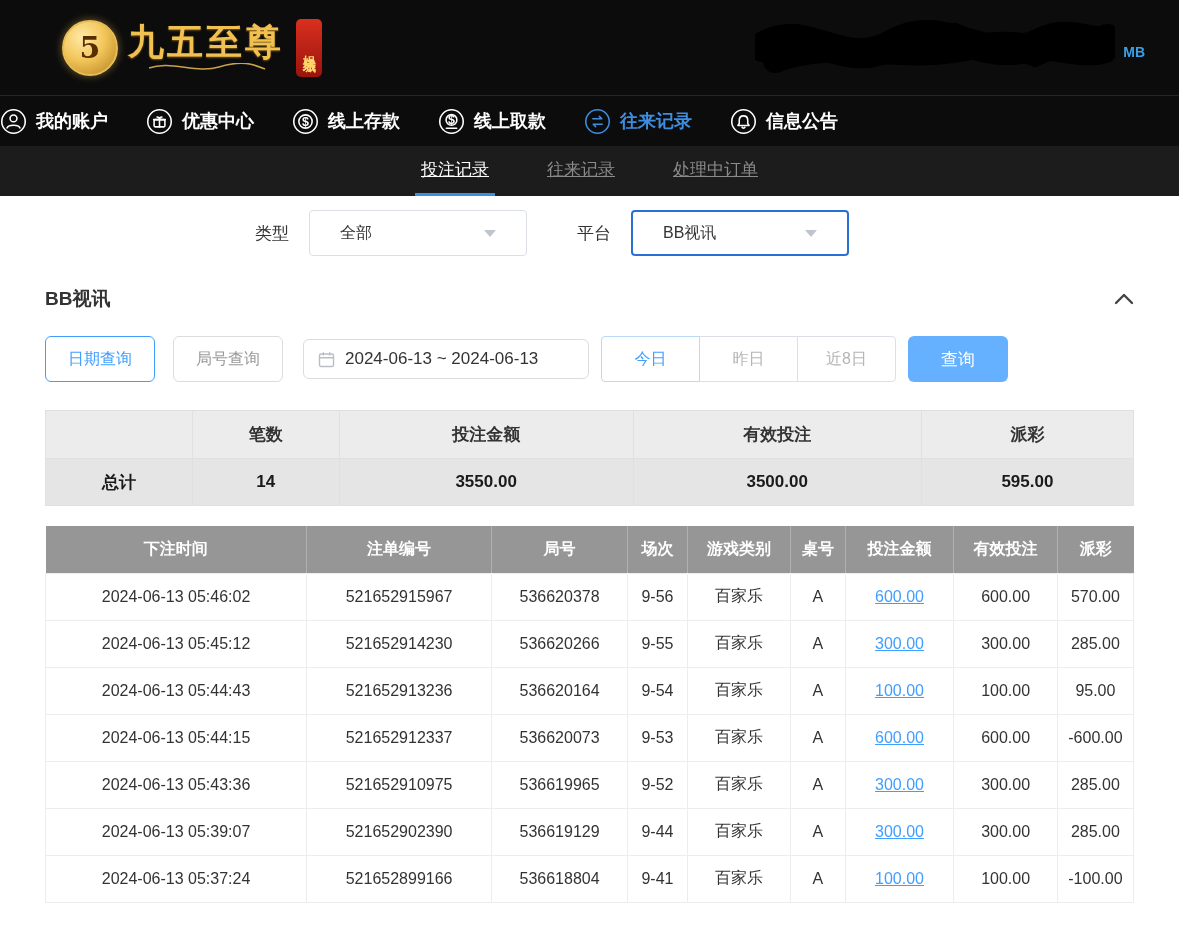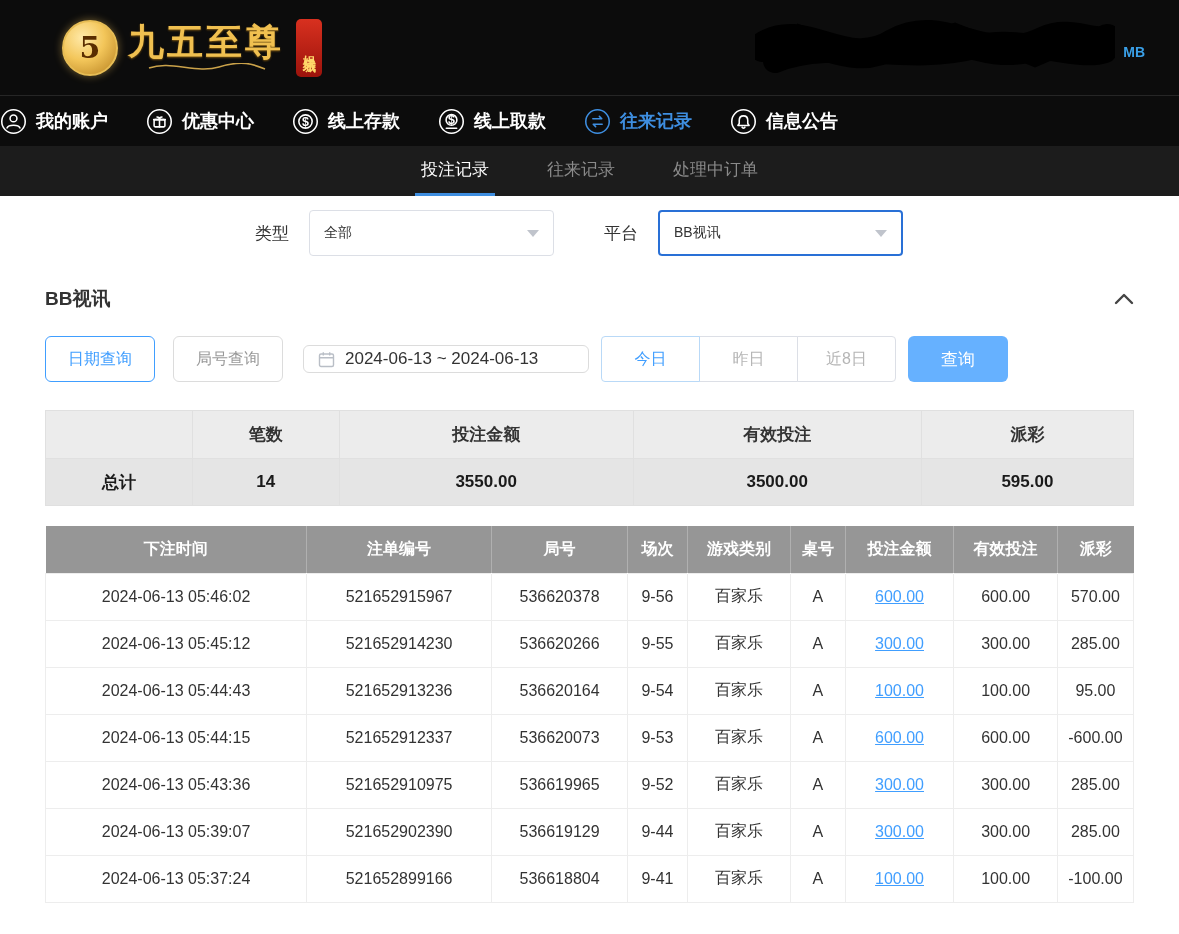--- a/index.html
+++ b/index.html
@@ -31,46 +31,46 @@
   .nav-item { display:flex; align-items:center; gap:9px; color:#fff; cursor:pointer; }
   .nav-item.active { color:#3e8ee0; }
   .nav-label { font-size:18px; font-weight:bold; }
   .nav-icon svg { width:27px; height:27px; display:block; }
   .nav-icon svg * { stroke:currentColor; fill:none; stroke-width:1.5; stroke-linecap:round; stroke-linejoin:round; }
   .nav-icon svg text { fill:currentColor; stroke:none; font-size:12px; font-weight:bold; }
 
   
   .tab-bar { height:50px; background:#1c1c1c; display:flex; justify-content:center; gap:46px; }
   .tab { height:100%; display:flex; align-items:center; padding:8px 6px; font-size:17px;
-    color:#8a8a8a; cursor:pointer; border-bottom:3px solid transparent; }
+    color:#8a8a8a; cursor:pointer; border-bottom:3px solid transparent;text-decoration:underline; }
   .tab.active { color:#fff; border-bottom-color:#3e8ee0; }
 
   
   .filter-row { display:flex; align-items:center; padding:14px 0 0 255px; }
   .f-label { font-size:17px; color:#333; margin-right:20px; }
-  .select { width:245px; height:46px; border:1px solid #dcdfe6; border-radius:4px;
-    display:flex; align-items:center; padding:0 14px; font-size:14px; color:#333;
+  .select { width:218px; height:46px; border:1px solid #dcdfe6; border-radius:4px;
+    display:flex; align-items:center; padding:0 30px; font-size:16px; color:#333;
     cursor:pointer; background:#fff; justify-content:space-between; }
   .select.focused { border:2px solid #2970d6; }
   .caret { width:0; height:0; border-left:6px solid transparent; border-right:6px solid transparent;
     border-top:7px solid #c0c4cc; }
   .platform-label { margin-left:50px; }
 
   
   .section-row { margin:30px 45px 0; display:flex; align-items:center; justify-content:space-between; }
   .section-title { font-size:19px; font-weight:bold; color:#333; }
   .collapse-btn { cursor:pointer; display:flex; align-items:center; }
 
   
   .query-row { margin:24px 45px 0; display:flex; align-items:center; }
   .qbtn { height:46px; border-radius:6px; background:#fff; display:flex; align-items:center;
     justify-content:center; font-size:16px; cursor:pointer; padding:12px 22px; }
   .qbtn.blue-outline { border:1px solid #409EFF; color:#409EFF; }
   .qbtn.gray-outline { border:1px solid #dcdcdc; color:#999; margin-left:18px; }
-  .date-box { margin-left:20px; width:286px; height:28px; border:1px solid #dcdcdc; border-radius:6px;
+  .date-box { margin-left:20px; width:286px; height:40px; border:1px solid #dcdcdc; border-radius:6px;
     display:flex; align-items:center; padding:0 14px; gap:10px; font-size:17px; color:#333; cursor:pointer; }
   .btn-group { display:flex; margin-left:12px; }
   .gbtn { width:99px; height:46px; border:1px solid #dcdfe6; background:#fff; margin-left:-1px;
     display:flex; align-items:center; justify-content:center; font-size:16px; cursor:pointer; color:#b5b5b5; }
   .gbtn:first-child { margin-left:0; border-radius:4px 0 0 4px; }
   .gbtn:last-child { border-radius:0 4px 4px 0; }
   .gbtn.active { color:#409EFF; border-color:#b9d9f7; z-index:1; }
   .search-btn { margin-left:12px; width:100px; height:46px; background:#66b1ff; color:#fff;
     font-size:17px; border:none; border-radius:6px; cursor:pointer; }
 

